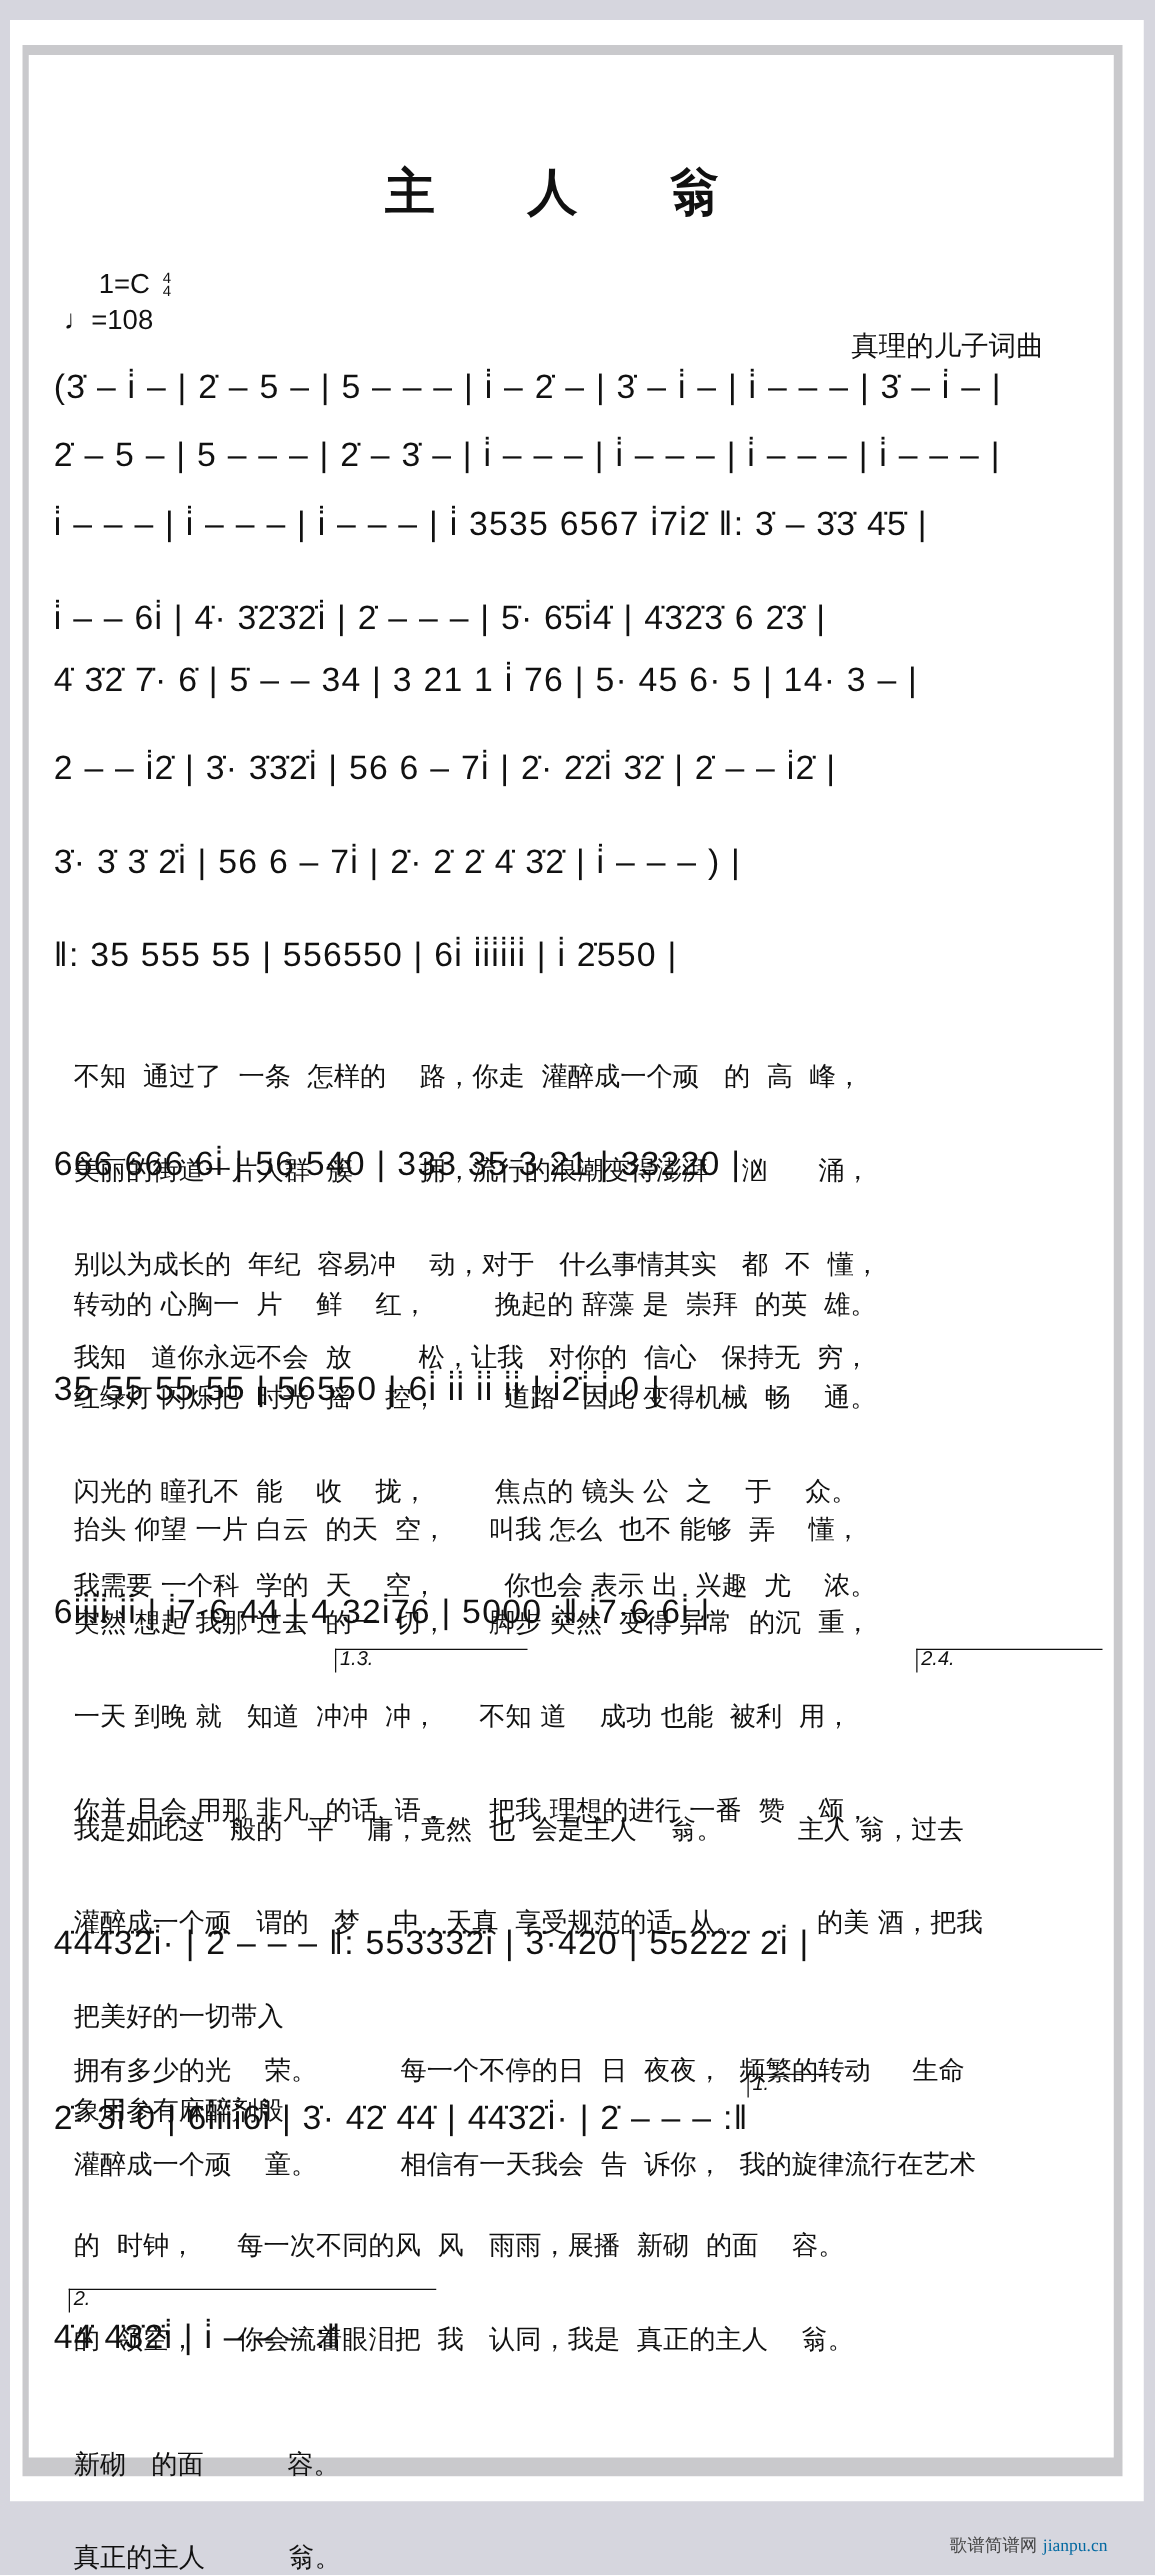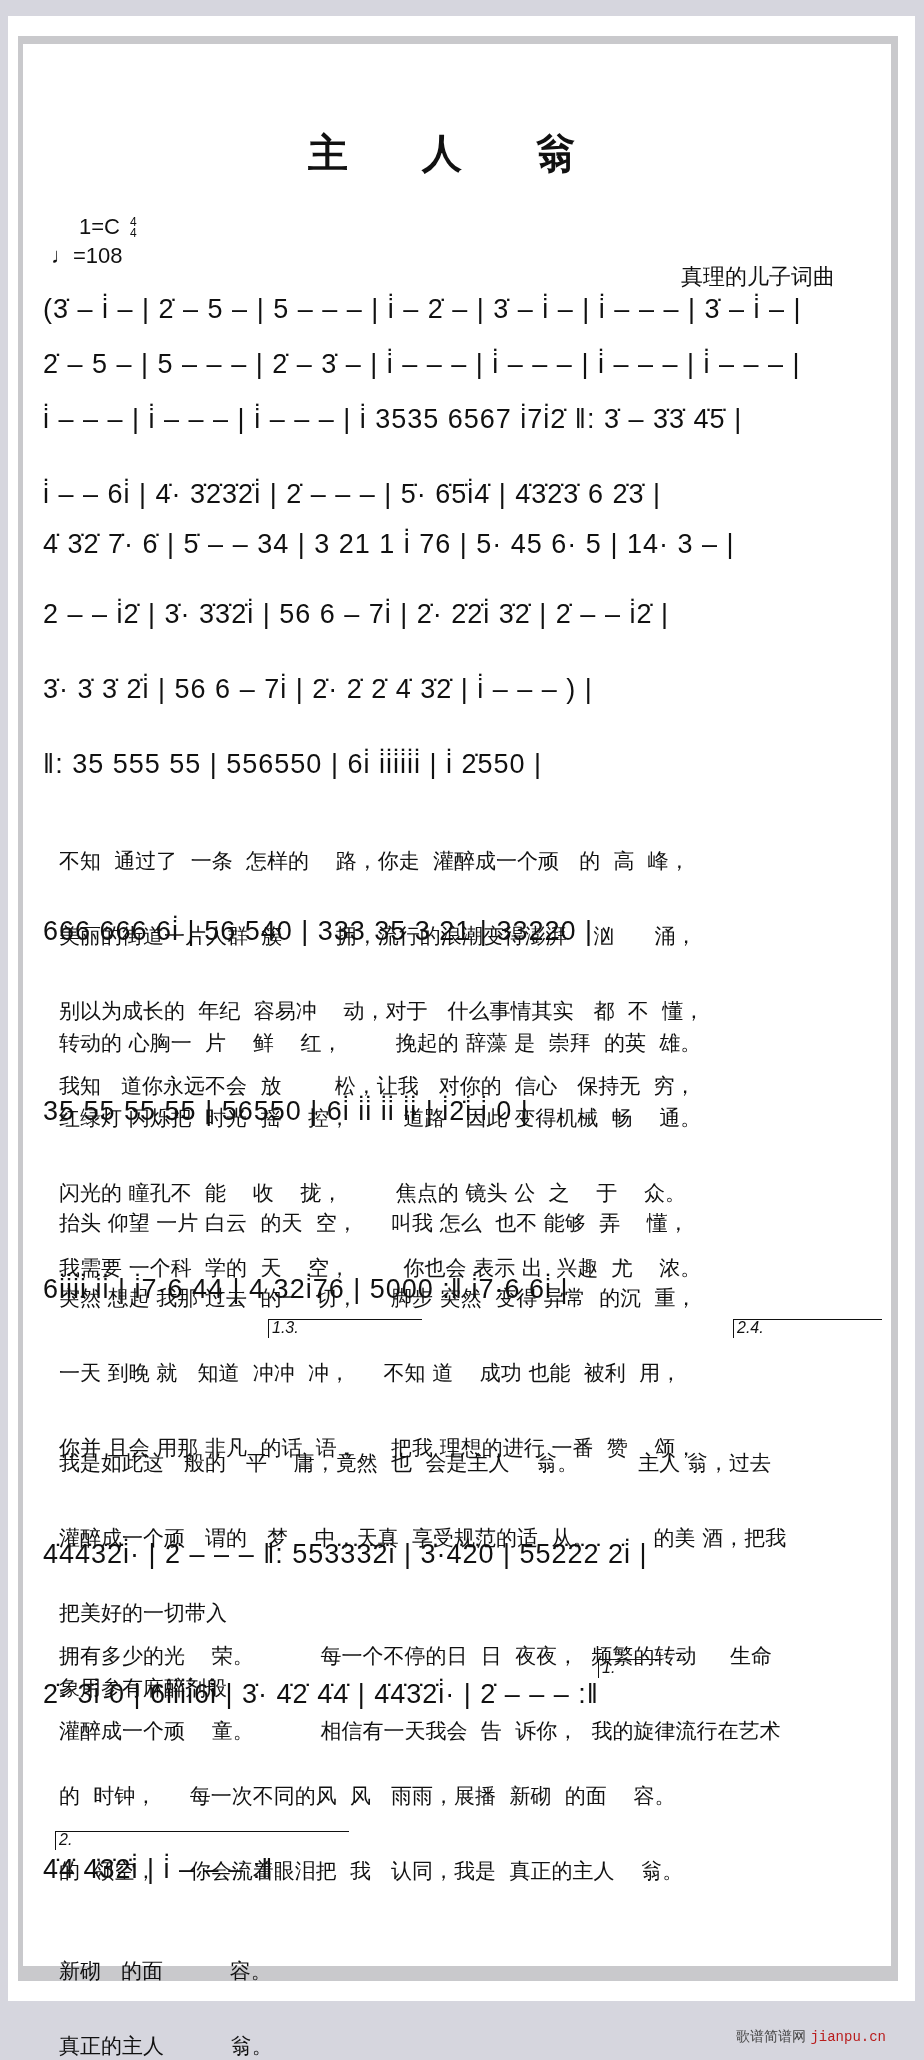--- a/index.html
+++ b/index.html
@@ -42,21 +42,21 @@
     font-size:21px; line-height:25px; white-space:pre;
   }
   .volta {
     position:absolute; height:18px; border-left:1.5px solid #111; border-top:1.5px solid #111;
     font-size:16px; font-style:italic; padding-left:3px; line-height:16px;
   }
   .watermark {
     position:absolute; right:38px; bottom:14px; font-size:14px; color:#444;
     font-family:"DejaVu Sans",sans-serif;
   }
-  .watermark .url { color:#b91c1c; font-family:Liberation Mono, monospace; }
+  .watermark .url { color:#0369a1; font-family:Liberation Serif, serif; }
 </style>
 </head>
 <body>
 
 <div class="outer">
   <div class="frame">
     <div class="paper">
 
       <div class="title">主 人 翁</div>
 

